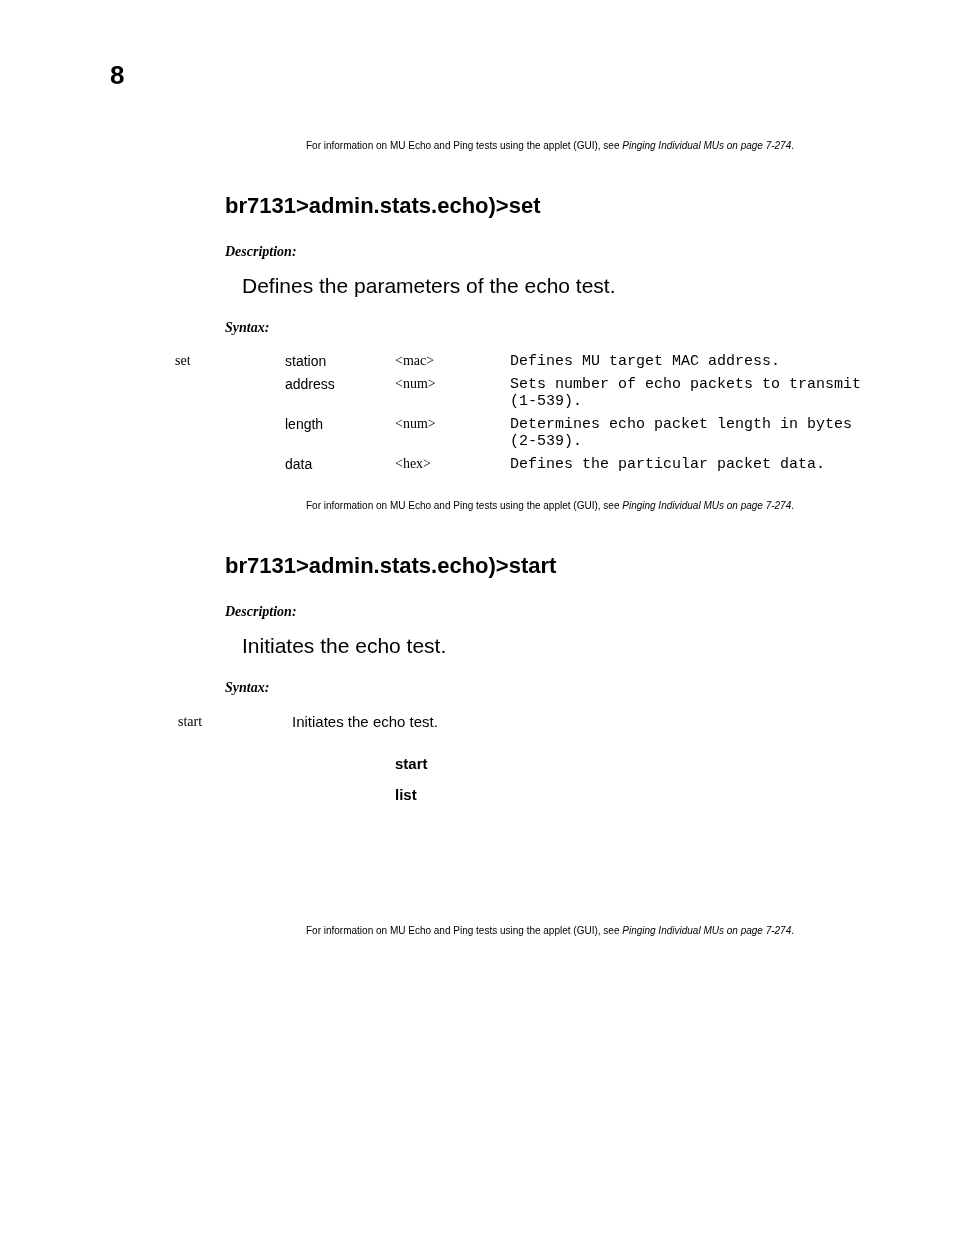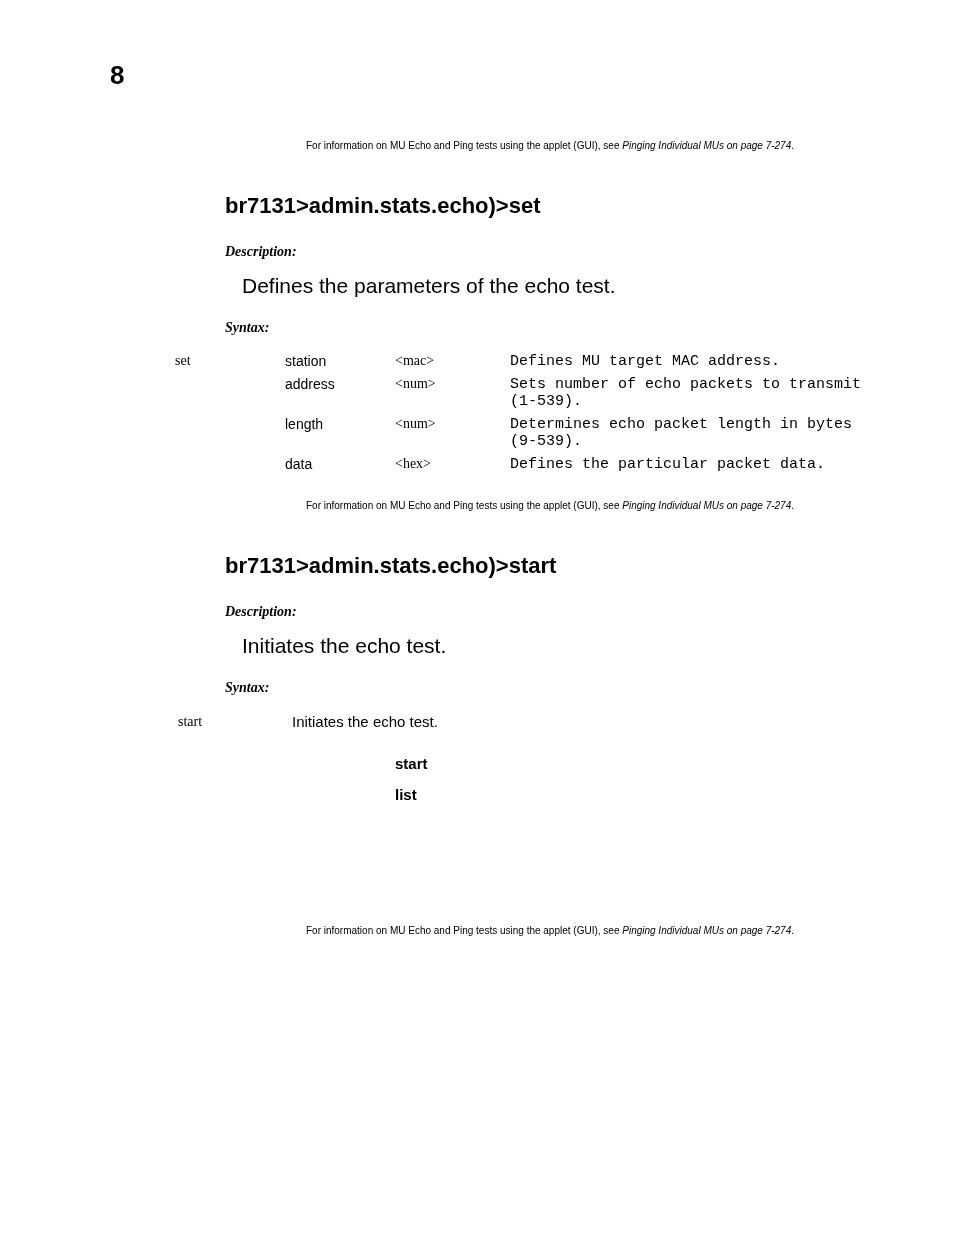--- a/index.html
+++ b/index.html
@@ -113,21 +113,21 @@
     <tr>
       <td class="col-cmd"></td>
       <td class="col-param">address</td>
       <td class="col-arg">&lt;num&gt;</td>
       <td class="col-desc">Sets number of echo packets to transmit (1-539).</td>
     </tr>
     <tr>
       <td class="col-cmd"></td>
       <td class="col-param">length</td>
       <td class="col-arg">&lt;num&gt;</td>
-      <td class="col-desc">Determines echo packet length in bytes (9-539).</td>
+      <td class="col-desc">Determines echo packet length in bytes (2-539).</td>
     </tr>
     <tr>
       <td class="col-cmd"></td>
       <td class="col-param">data</td>
       <td class="col-arg">&lt;hex&gt;</td>
       <td class="col-desc">Defines the particular packet data.</td>
     </tr>
   </tbody>
     </table>
 

